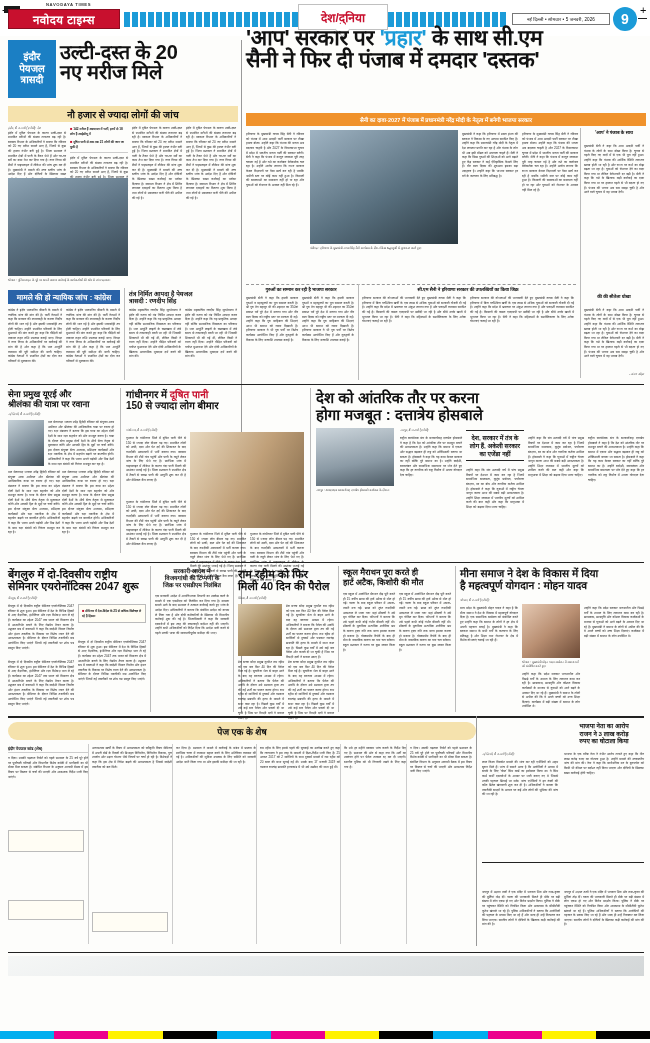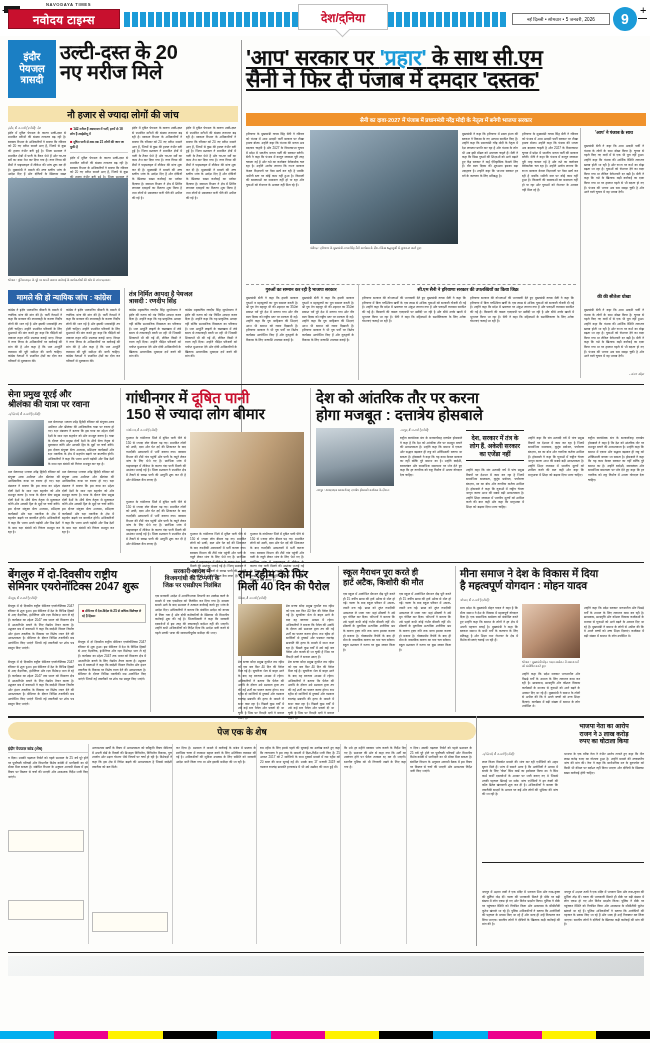--- a/index.html
+++ b/index.html
@@ -94,22 +94,22 @@
     font-size: 20px; letter-spacing:-.2px;
   }
   .indore-sub {
     position:absolute; left:8px; top:106px; width:230px; height:16px;
     background:#f5e2ad; display:flex; align-items:center; justify-content:center;
   }
   .indore-sub span { font-size: 9.5px; font-weight: bold; color:#111; }
 
   
   .main-hl {
-    position:absolute; left:246px; top:48px; width:400px;
-    font-size: 21.5px; letter-spacing:-.3px;text-decoration:underline;
+    position:absolute; left:246px; top:28px; width:400px;
+    font-size: 21.5px; letter-spacing:-.3px;
   }
   .main-hl .accent { color:#1b9bd8; }
   .main-sub {
     position:absolute; left:246px; top:113px; width:400px; height:13px;
     background:#f0922b; display:flex; align-items:center; justify-content:center;
   }
   .main-sub span { font-size: 5.6px; font-weight:bold; color:#fff; white-space:nowrap;}
 
   
   .secbar {
@@ -257,21 +257,21 @@
     <div>श्रीलंका की यात्रा पर रवाना</div>
   </div>
   <div class="byline" style="position:absolute;left:8px;top:412px;width:108px;">नई दिल्ली, 4 जनवरी (एजेंसी):</div>
   <div class="photo p6" style="position:absolute;left:8px;top:420px;width:36px;height:46px;"></div>
   <div class="body-text" style="position:absolute;left:48px;top:420px;width:66px;">थल सेनाध्यक्ष जनरल उपेंद्र द्विवेदी रविवार को संयुक्त अरब अमीरात और श्रीलंका की आधिकारिक यात्रा पर रवाना हो गए। रक्षा मंत्रालय ने बताया कि इस यात्रा का उद्देश्य दोनों देशों के साथ रक्षा सहयोग को और मजबूत करना है। यात्रा के दौरान सेना प्रमुख दोनों देशों के शीर्ष सैन्य नेतृत्व से मुलाकात करेंगे और आपसी हित के मुद्दों पर चर्चा करेंगे। इस दौरान संयुक्त सैन्य अभ्यास, प्रशिक्षण कार्यक्रमों और रक्षा तकनीक के क्षेत्र में सहयोग बढ़ाने पर बातचीत होगी। अधिकारियों ने कहा कि भारत अपने पड़ोसी और मित्र देशों के साथ रक्षा संबंधों को निरंतर मजबूत कर रहा है।</div>
   <div class="body-text" style="position:absolute;left:8px;top:470px;width:52px;">थल सेनाध्यक्ष जनरल उपेंद्र द्विवेदी रविवार को संयुक्त अरब अमीरात और श्रीलंका की आधिकारिक यात्रा पर रवाना हो गए। रक्षा मंत्रालय ने बताया कि इस यात्रा का उद्देश्य दोनों देशों के साथ रक्षा सहयोग को और मजबूत करना है। यात्रा के दौरान सेना प्रमुख दोनों देशों के शीर्ष सैन्य नेतृत्व से मुलाकात करेंगे और आपसी हित के मुद्दों पर चर्चा करेंगे। इस दौरान संयुक्त सैन्य अभ्यास, प्रशिक्षण कार्यक्रमों और रक्षा तकनीक के क्षेत्र में सहयोग बढ़ाने पर बातचीत होगी। अधिकारियों ने कहा कि भारत अपने पड़ोसी और मित्र देशों के साथ रक्षा संबंधों को निरंतर मजबूत कर रहा है।</div>
   <div class="body-text" style="position:absolute;left:62px;top:470px;width:52px;">थल सेनाध्यक्ष जनरल उपेंद्र द्विवेदी रविवार को संयुक्त अरब अमीरात और श्रीलंका की आधिकारिक यात्रा पर रवाना हो गए। रक्षा मंत्रालय ने बताया कि इस यात्रा का उद्देश्य दोनों देशों के साथ रक्षा सहयोग को और मजबूत करना है। यात्रा के दौरान सेना प्रमुख दोनों देशों के शीर्ष सैन्य नेतृत्व से मुलाकात करेंगे और आपसी हित के मुद्दों पर चर्चा करेंगे। इस दौरान संयुक्त सैन्य अभ्यास, प्रशिक्षण कार्यक्रमों और रक्षा तकनीक के क्षेत्र में सहयोग बढ़ाने पर बातचीत होगी। अधिकारियों ने कहा कि भारत अपने पड़ोसी और मित्र देशों के साथ रक्षा संबंधों को निरंतर मजबूत कर रहा है।</div>
 
   <div style="position:absolute;left:120px;top:388px;width:0;height:165px;border-left:1px solid #bbb;"></div>
 
-  <div class="hl" style="position:absolute;left:126px;top:390px;width:178px;font-size:15px;line-height:1.08;">
+  <div class="hl" style="position:absolute;left:126px;top:390px;width:178px;font-size:10px;line-height:1.08;">
     <div><span>गांधीनगर में </span><span class="hl-red">दूषित पानी</span></div>
     <div>150 से ज्यादा लोग बीमार</div>
   </div>
   <div class="byline" style="position:absolute;left:126px;top:428px;width:70px;">गांधीनगर, 4 जनवरी (एजेंसी):</div>
   <div class="body-text" style="position:absolute;left:126px;top:436px;width:60px;">गुजरात के गांधीनगर जिले में दूषित पानी पीने से 150 से ज्यादा लोग बीमार पड़ गए। प्रभावित लोगों को उल्टी, दस्त और पेट दर्द की शिकायत के बाद नजदीकी अस्पतालों में भर्ती कराया गया। स्वास्थ्य विभाग की टीमें गांव पहुंचीं और पानी के नमूने लेकर जांच के लिए भेजे गए हैं। प्रारंभिक जांच में पाइपलाइन में लीकेज के कारण गंदा पानी मिलने की आशंका जताई गई है। जिला प्रशासन ने प्रभावित क्षेत्र में टैंकरों से स्वच्छ पानी की आपूर्ति शुरू कर दी है और मेडिकल कैंप लगाए हैं।</div>
   <div class="photo p5" style="position:absolute;left:190px;top:432px;width:114px;height:96px;"></div>
   <div class="body-text" style="position:absolute;left:126px;top:500px;width:60px;">गुजरात के गांधीनगर जिले में दूषित पानी पीने से 150 से ज्यादा लोग बीमार पड़ गए। प्रभावित लोगों को उल्टी, दस्त और पेट दर्द की शिकायत के बाद नजदीकी अस्पतालों में भर्ती कराया गया। स्वास्थ्य विभाग की टीमें गांव पहुंचीं और पानी के नमूने लेकर जांच के लिए भेजे गए हैं। प्रारंभिक जांच में पाइपलाइन में लीकेज के कारण गंदा पानी मिलने की आशंका जताई गई है। जिला प्रशासन ने प्रभावित क्षेत्र में टैंकरों से स्वच्छ पानी की आपूर्ति शुरू कर दी है और मेडिकल कैंप लगाए हैं।</div>
   <div class="body-text" style="position:absolute;left:190px;top:532px;width:56px;">गुजरात के गांधीनगर जिले में दूषित पानी पीने से 150 से ज्यादा लोग बीमार पड़ गए। प्रभावित लोगों को उल्टी, दस्त और पेट दर्द की शिकायत के बाद नजदीकी अस्पतालों में भर्ती कराया गया। स्वास्थ्य विभाग की टीमें गांव पहुंचीं और पानी के नमूने लेकर जांच के लिए भेजे गए हैं। प्रारंभिक जांच में पाइपलाइन में लीकेज के कारण गंदा पानी मिलने की आशंका जताई गई है। जिला प्रशासन ने प्रभावित क्षेत्र में टैंकरों से स्वच्छ पानी की आपूर्ति शुरू कर दी है और मेडिकल कैंप लगाए हैं।</div>
   <div class="body-text" style="position:absolute;left:250px;top:532px;width:54px;">गुजरात के गांधीनगर जिले में दूषित पानी पीने से 150 से ज्यादा लोग बीमार पड़ गए। प्रभावित लोगों को उल्टी, दस्त और पेट दर्द की शिकायत के बाद नजदीकी अस्पतालों में भर्ती कराया गया। स्वास्थ्य विभाग की टीमें गांव पहुंचीं और पानी के नमूने लेकर जांच के लिए भेजे गए हैं। प्रारंभिक जांच में पाइपलाइन में लीकेज के कारण गंदा पानी मिलने की आशंका जताई गई है। जिला प्रशासन ने प्रभावित क्षेत्र में टैंकरों से स्वच्छ पानी की आपूर्ति शुरू कर दी है और मेडिकल कैंप लगाए हैं।</div>
 

